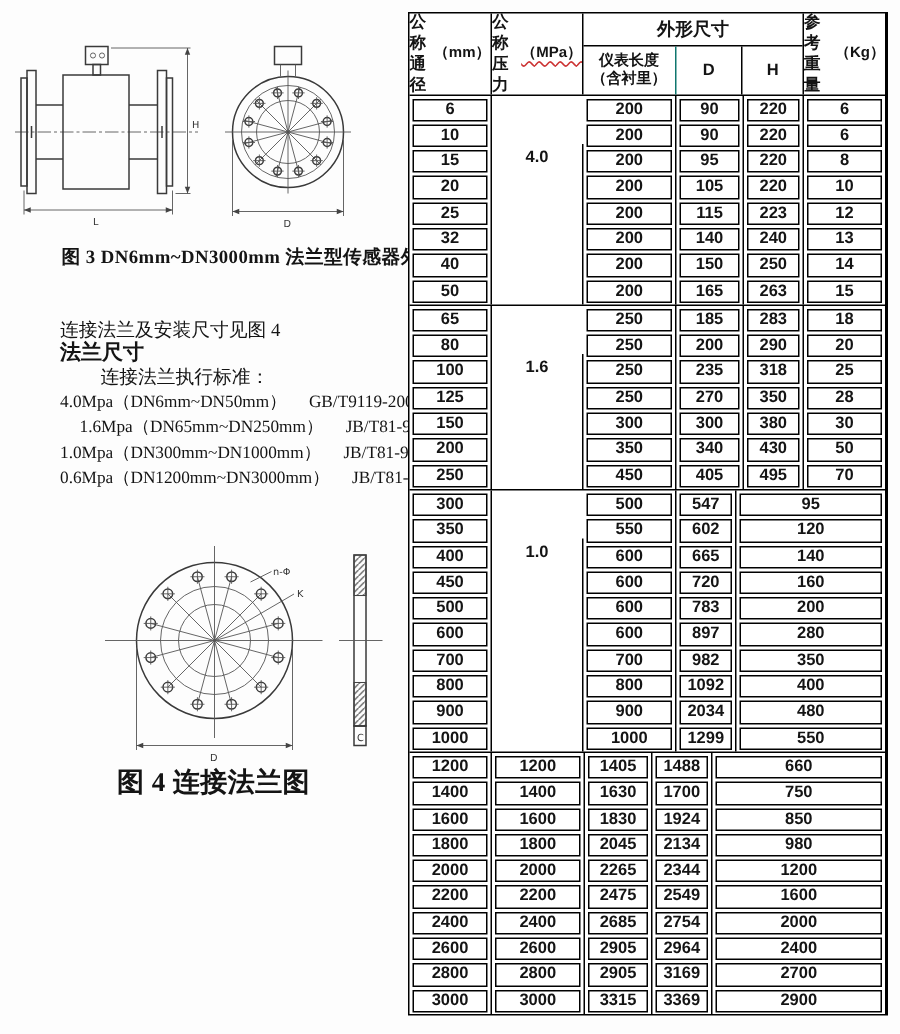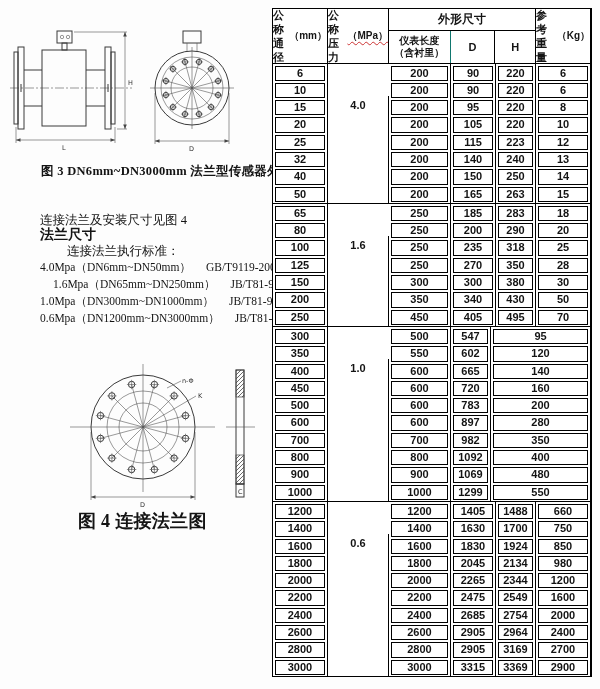--- a/index.html
+++ b/index.html
@@ -430,21 +430,21 @@
         </div>
         <div class="bcol h">
           <div class="cellbox">547</div>
           <div class="cellbox">602</div>
           <div class="cellbox">665</div>
           <div class="cellbox">720</div>
           <div class="cellbox">783</div>
           <div class="cellbox">897</div>
           <div class="cellbox">982</div>
           <div class="cellbox">1092</div>
-          <div class="cellbox">1069</div>
+          <div class="cellbox">2034</div>
           <div class="cellbox">1299</div>
         </div>
         <div class="bcol kg">
           <div class="cellbox">95</div>
           <div class="cellbox">120</div>
           <div class="cellbox">140</div>
           <div class="cellbox">160</div>
           <div class="cellbox">200</div>
           <div class="cellbox">280</div>
           <div class="cellbox">350</div>
@@ -459,21 +459,20 @@
           <div class="cellbox">1400</div>
           <div class="cellbox">1600</div>
           <div class="cellbox">1800</div>
           <div class="cellbox">2000</div>
           <div class="cellbox">2200</div>
           <div class="cellbox">2400</div>
           <div class="cellbox">2600</div>
           <div class="cellbox">2800</div>
           <div class="cellbox">3000</div>
         </div>
-        <div class="bcol pr">0.6</div>
         <div class="bcol len">
           <div class="cellbox">1200</div>
           <div class="cellbox">1400</div>
           <div class="cellbox">1600</div>
           <div class="cellbox">1800</div>
           <div class="cellbox">2000</div>
           <div class="cellbox">2200</div>
           <div class="cellbox">2400</div>
           <div class="cellbox">2600</div>
           <div class="cellbox">2800</div>

